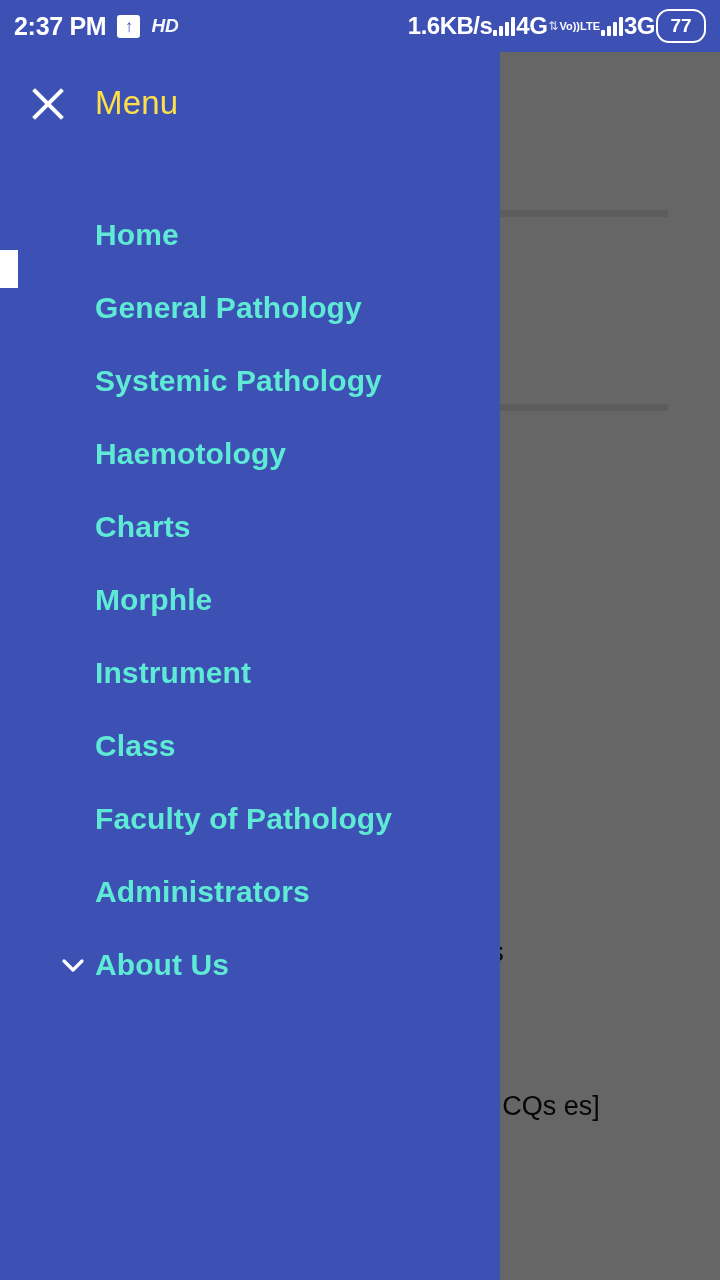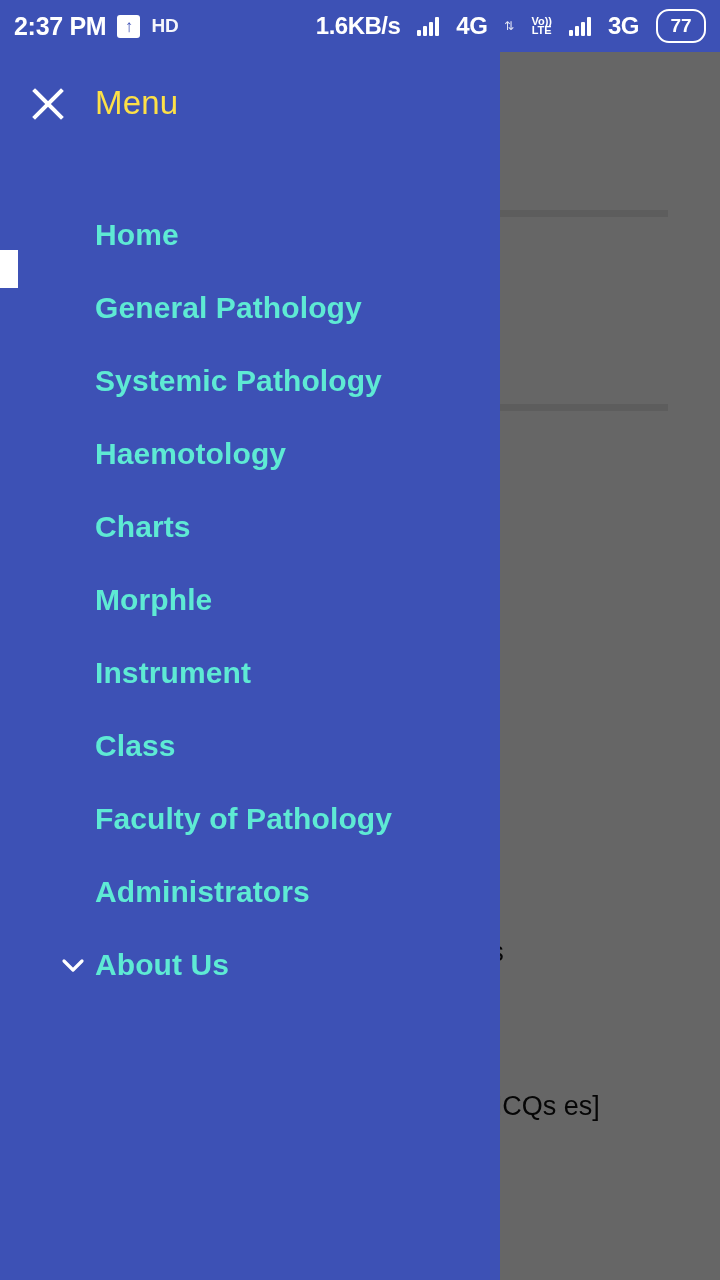--- a/index.html
+++ b/index.html
@@ -72,35 +72,35 @@
     padding:0 14px;
     color:#ffffff;
   }
   #sb-left { display:flex; align-items:center; gap:11px; }
   #sb-time { font-size:25px; font-weight:bold; letter-spacing:-0.3px; }
   #sb-upload {
     width:23px; height:23px; background:#ffffff; border-radius:3px;
     display:flex; align-items:center; justify-content:center;
     color:#3d51b5; font-size:17px; font-weight:bold; line-height:1;
   }
-  #sb-hd { font-size:19px; font-weight:bold; opacity:0.95; }
+  #sb-hd { font-size:19px; font-style:italic; font-weight:bold; opacity:0.95; }
   #sb-right {
-    margin-left:auto; display:flex; align-items:center; gap:17px;
+    margin-left:auto; display:flex; align-items:center; gap:1px;
   }
   #sb-net { font-size:24px; font-weight:bold; letter-spacing:-0.5px; }
   .bars { display:flex; align-items:flex-end; gap:2px; height:20px; }
   .bars i { display:block; width:4px; background:#ffffff; border-radius:1px; }
   .bars i:nth-child(1){ height:6px; }
   .bars i:nth-child(2){ height:10px; }
   .bars i:nth-child(3){ height:14px; }
   .bars i:nth-child(4){ height:19px; }
   .gen { font-size:24px; font-weight:bold; letter-spacing:-0.5px; }
   #sb-dataarrows { font-size:12px; opacity:0.85; line-height:1; }
   #sb-volte {
-    display:flex; flex-direction:column; align-items:center;
+    display:flex; align-items:center;
     line-height:9px; font-size:11px; font-weight:bold;
   }
   #sb-batt {
     min-width:50px; height:34px; border:2px solid #ffffff; border-radius:13px;
     display:flex; align-items:center; justify-content:center;
     font-size:19px; font-weight:bold; padding:0 7px;
   }
 
   
   #drawer {

